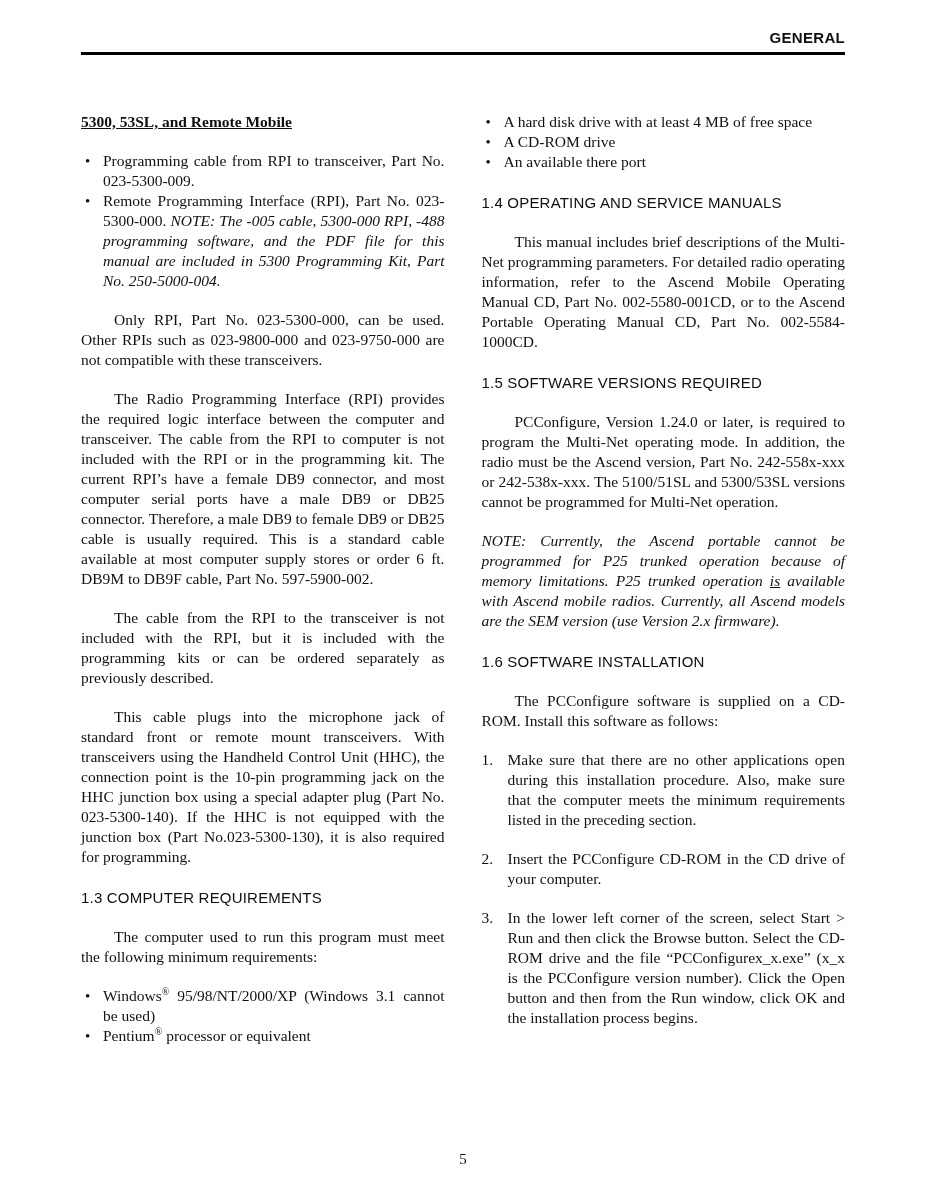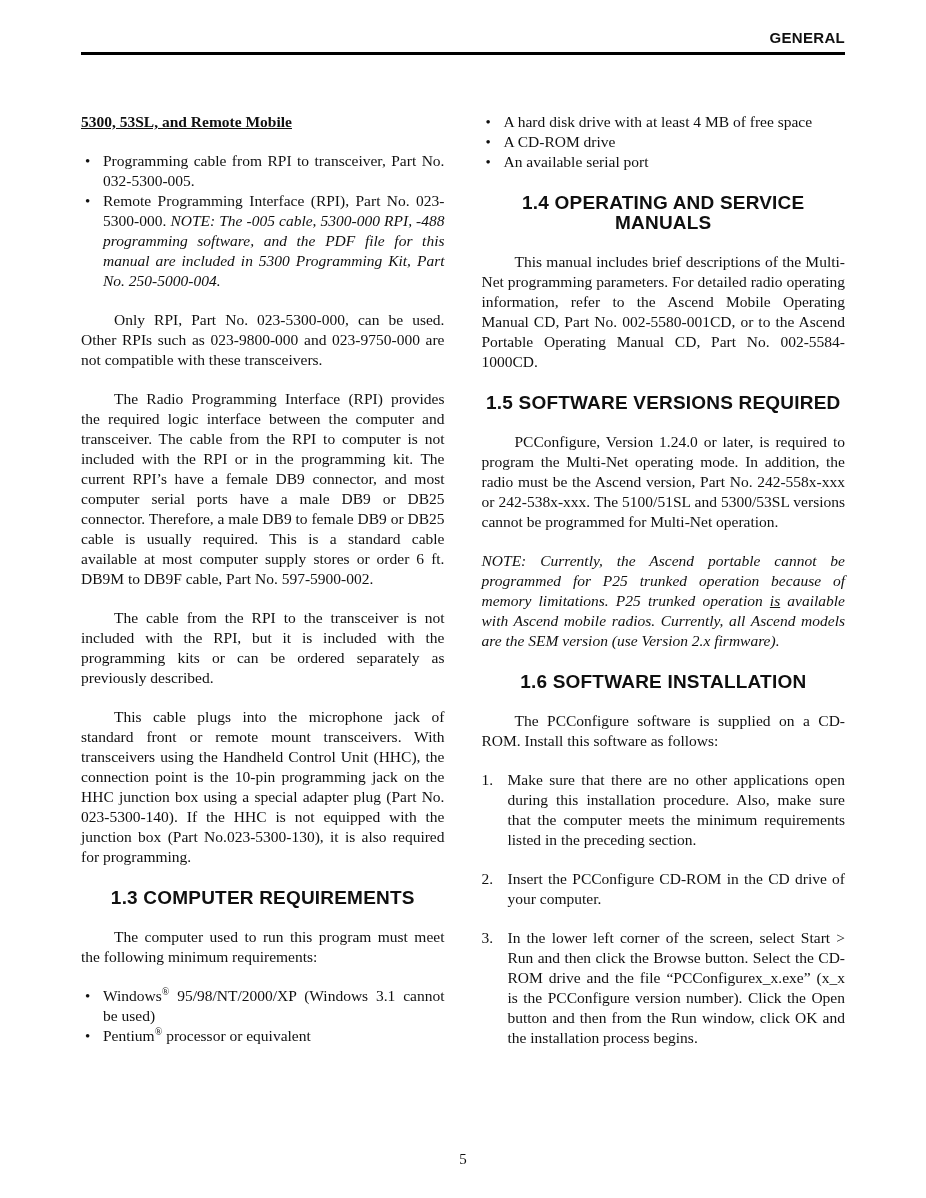--- a/index.html
+++ b/index.html
@@ -28,22 +28,22 @@
     font-size: 15.5px; line-height: 20px;
     text-align: justify;
   }
   .h-underline {
     font-size: 15.5px; font-weight: bold;
     text-decoration: underline;
     margin: 0 0 19px 0; text-align: left;
   }
   .h-section {
     font-family: "Liberation Sans", sans-serif;
-    font-size: 19px; font-weight: bold;
-    margin: 21px 0 19px 0; text-align: center; letter-spacing: .2px;
+    font-size: 15px; font-weight: normal;
+    margin: 21px 0 19px 0; text-align: left; letter-spacing: .2px;
   }
   .para { margin: 0 0 19px 0; text-indent: 33px; }
   .para.noindent { text-indent: 0; }
   .it { font-style: italic; }
   .un { text-decoration: underline; font-style: italic; }
   sup { font-size: 10px; line-height: 0; }
   ul.bullets { list-style: none; margin: 0 0 19px 0; padding: 0; }
   ul.bullets li { position: relative; padding-left: 22px; margin: 0; }
   ul.bullets li::before { content: "\2022"; position: absolute; left: 4px; font-size: 15px; }
   ol.numbered { list-style: none; margin: 0 0 19px 0; padding: 0; counter-reset: item; }
@@ -59,39 +59,39 @@
 
 <div class="page">
   <div class="header">
     <span class="header-title">GENERAL</span>
   </div>
   <div class="rule"></div>
   <div class="content">
     <section class="col">
         <h2 class="h-underline">5300, 53SL, and Remote Mobile</h2>
         <ul class="bullets">
-          <li><span>Programming cable from RPI to transceiver, Part No. 032-5300-005.</span></li>
+          <li><span>Programming cable from RPI to transceiver, Part No. 023-5300-009.</span></li>
           <li><span>Remote Programming Interface (RPI), Part No. 023-5300-000. </span><span class="it">NOTE: The -005 cable, 5300-000 RPI, -488 programming software, and the PDF file for this manual are included in 5300 Programming Kit, Part No. 250-5000-004.</span></li>
         </ul>
         <p class="para"><span>Only RPI, Part No. 023-5300-000, can be used. Other RPIs such as 023-9800-000 and 023-9750-000 are not compatible with these transceivers.</span></p>
         <p class="para"><span>The Radio Programming Interface (RPI) provides the required logic interface between the computer and transceiver. The cable from the RPI to computer is not included with the RPI or in the programming kit. The current RPI’s have a female DB9 connector, and most computer serial ports have a male DB9 or DB25 connector. Therefore, a male DB9 to female DB9 or DB25 cable is usually required. This is a standard cable available at most computer supply stores or order 6 ft. DB9M to DB9F cable, Part No. 597-5900-002.</span></p>
         <p class="para"><span>The cable from the RPI to the transceiver is not included with the RPI, but it is included with the programming kits or can be ordered separately as previously described.</span></p>
         <p class="para"><span>This cable plugs into the microphone jack of standard front or remote mount transceivers. With transceivers using the Handheld Control Unit (HHC), the connection point is the 10-pin programming jack on the HHC junction box using a special adapter plug (Part No. 023-5300-140). If the HHC is not equipped with the junction box (Part No.023-5300-130), it is also required for programming.</span></p>
         <h2 class="h-section">1.3 COMPUTER REQUIREMENTS</h2>
         <p class="para"><span>The computer used to run this program must meet the following minimum requirements:</span></p>
         <ul class="bullets">
           <li><span>Windows</span><sup>®</sup><span> 95/98/NT/2000/XP (Windows 3.1 cannot be used)</span></li>
           <li><span>Pentium</span><sup>®</sup><span> processor or equivalent</span></li>
         </ul>
       </section>
     <section class="col">
         <ul class="bullets">
           <li><span>A hard disk drive with at least 4 MB of free space</span></li>
           <li><span>A CD-ROM drive</span></li>
-          <li><span>An available serial port</span></li>
+          <li><span>An available there port</span></li>
         </ul>
         <h2 class="h-section">1.4 OPERATING AND SERVICE MANUALS</h2>
         <p class="para"><span>This manual includes brief descriptions of the Multi-Net programming parameters. For detailed radio operating information, refer to the Ascend Mobile Operating Manual CD, Part No. 002-5580-001CD, or to the Ascend Portable Operating Manual CD, Part No. 002-5584-1000CD.</span></p>
         <h2 class="h-section">1.5 SOFTWARE VERSIONS REQUIRED</h2>
         <p class="para"><span>PCConfigure, Version 1.24.0 or later, is required to program the Multi-Net operating mode. In addition, the radio must be the Ascend version, Part No. 242-558x-xxx or 242-538x-xxx. The 5100/51SL and 5300/53SL versions cannot be programmed for Multi-Net operation.</span></p>
         <p class="para noindent"><span class="it">NOTE: Currently, the Ascend portable cannot be programmed for P25 trunked operation because of memory limitations. P25 trunked operation </span><span class="it un">is</span><span class="it"> available with Ascend mobile radios. Currently, all Ascend models are the SEM version (use Version 2.x firmware).</span></p>
         <h2 class="h-section">1.6 SOFTWARE INSTALLATION</h2>
         <p class="para"><span>The PCConfigure software is supplied on a CD-ROM. Install this software as follows:</span></p>
         <ol class="numbered">
           <li><span>Make sure that there are no other applications open during this installation procedure. Also, make sure that the computer meets the minimum requirements listed in the preceding section.</span></li>

